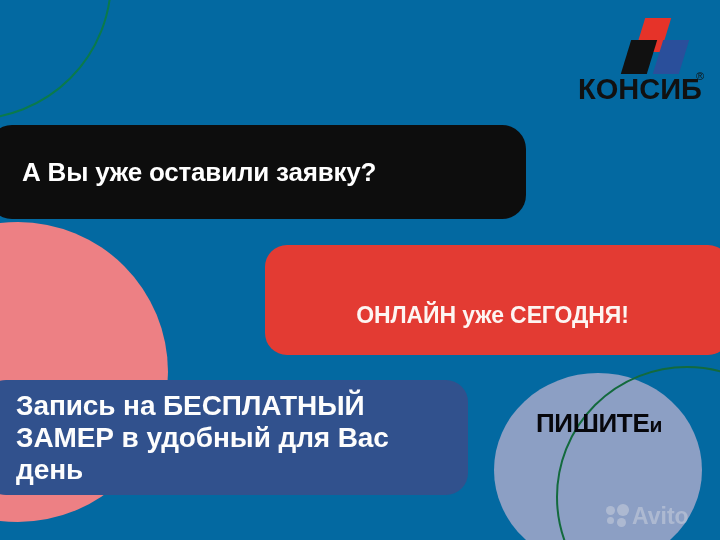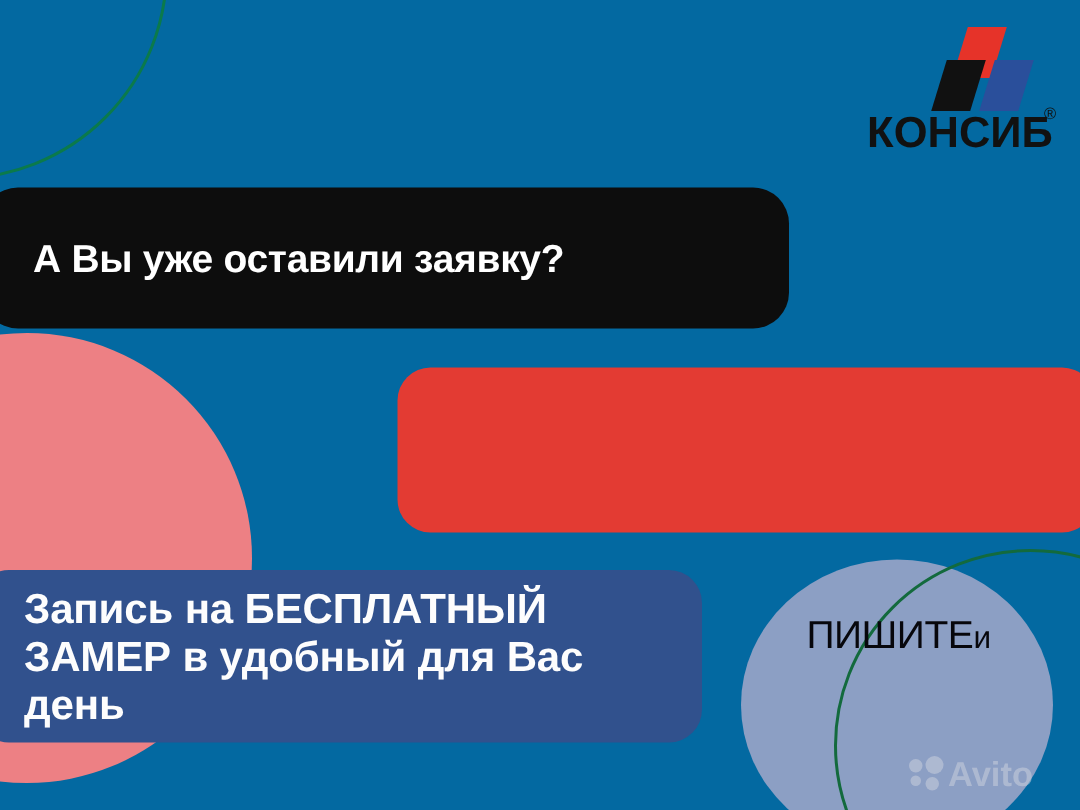--- a/index.html
+++ b/index.html
@@ -170,21 +170,21 @@
 
   
   #circle-callout {
     position: absolute;
     left: 494px;
     top: 406px;
     width: 210px;
     text-align: center;
     color: #07070c;
     font-size: 26px;
-    font-weight: 400;
+    font-weight: 700;
     line-height: 35px;
     letter-spacing: -0.3px;
   }
   #circle-callout .small { font-size: 21px; }
 
   
   #watermark {
     position: absolute;
     left: 606px;
     top: 500px;
@@ -238,20 +238,21 @@
     <div id="logo-reg">®</div>
   </div>
 
   <div class="banner" id="banner-black">
     <div id="banner-black-text">А Вы уже оставили заявку?</div>
   </div>
 
   <div class="banner" id="banner-red">
     <div id="banner-red-text">
       <br>
+      <span>ОНЛАЙН уже СЕГОДНЯ!</span>
     </div>
   </div>
 
   <div class="banner" id="banner-blue">
     <div id="banner-blue-text">
       <span>Запись на БЕСПЛАТНЫЙ</span><br>
       <span>ЗАМЕР в удобный для Вас день</span>
     </div>
   </div>
 

